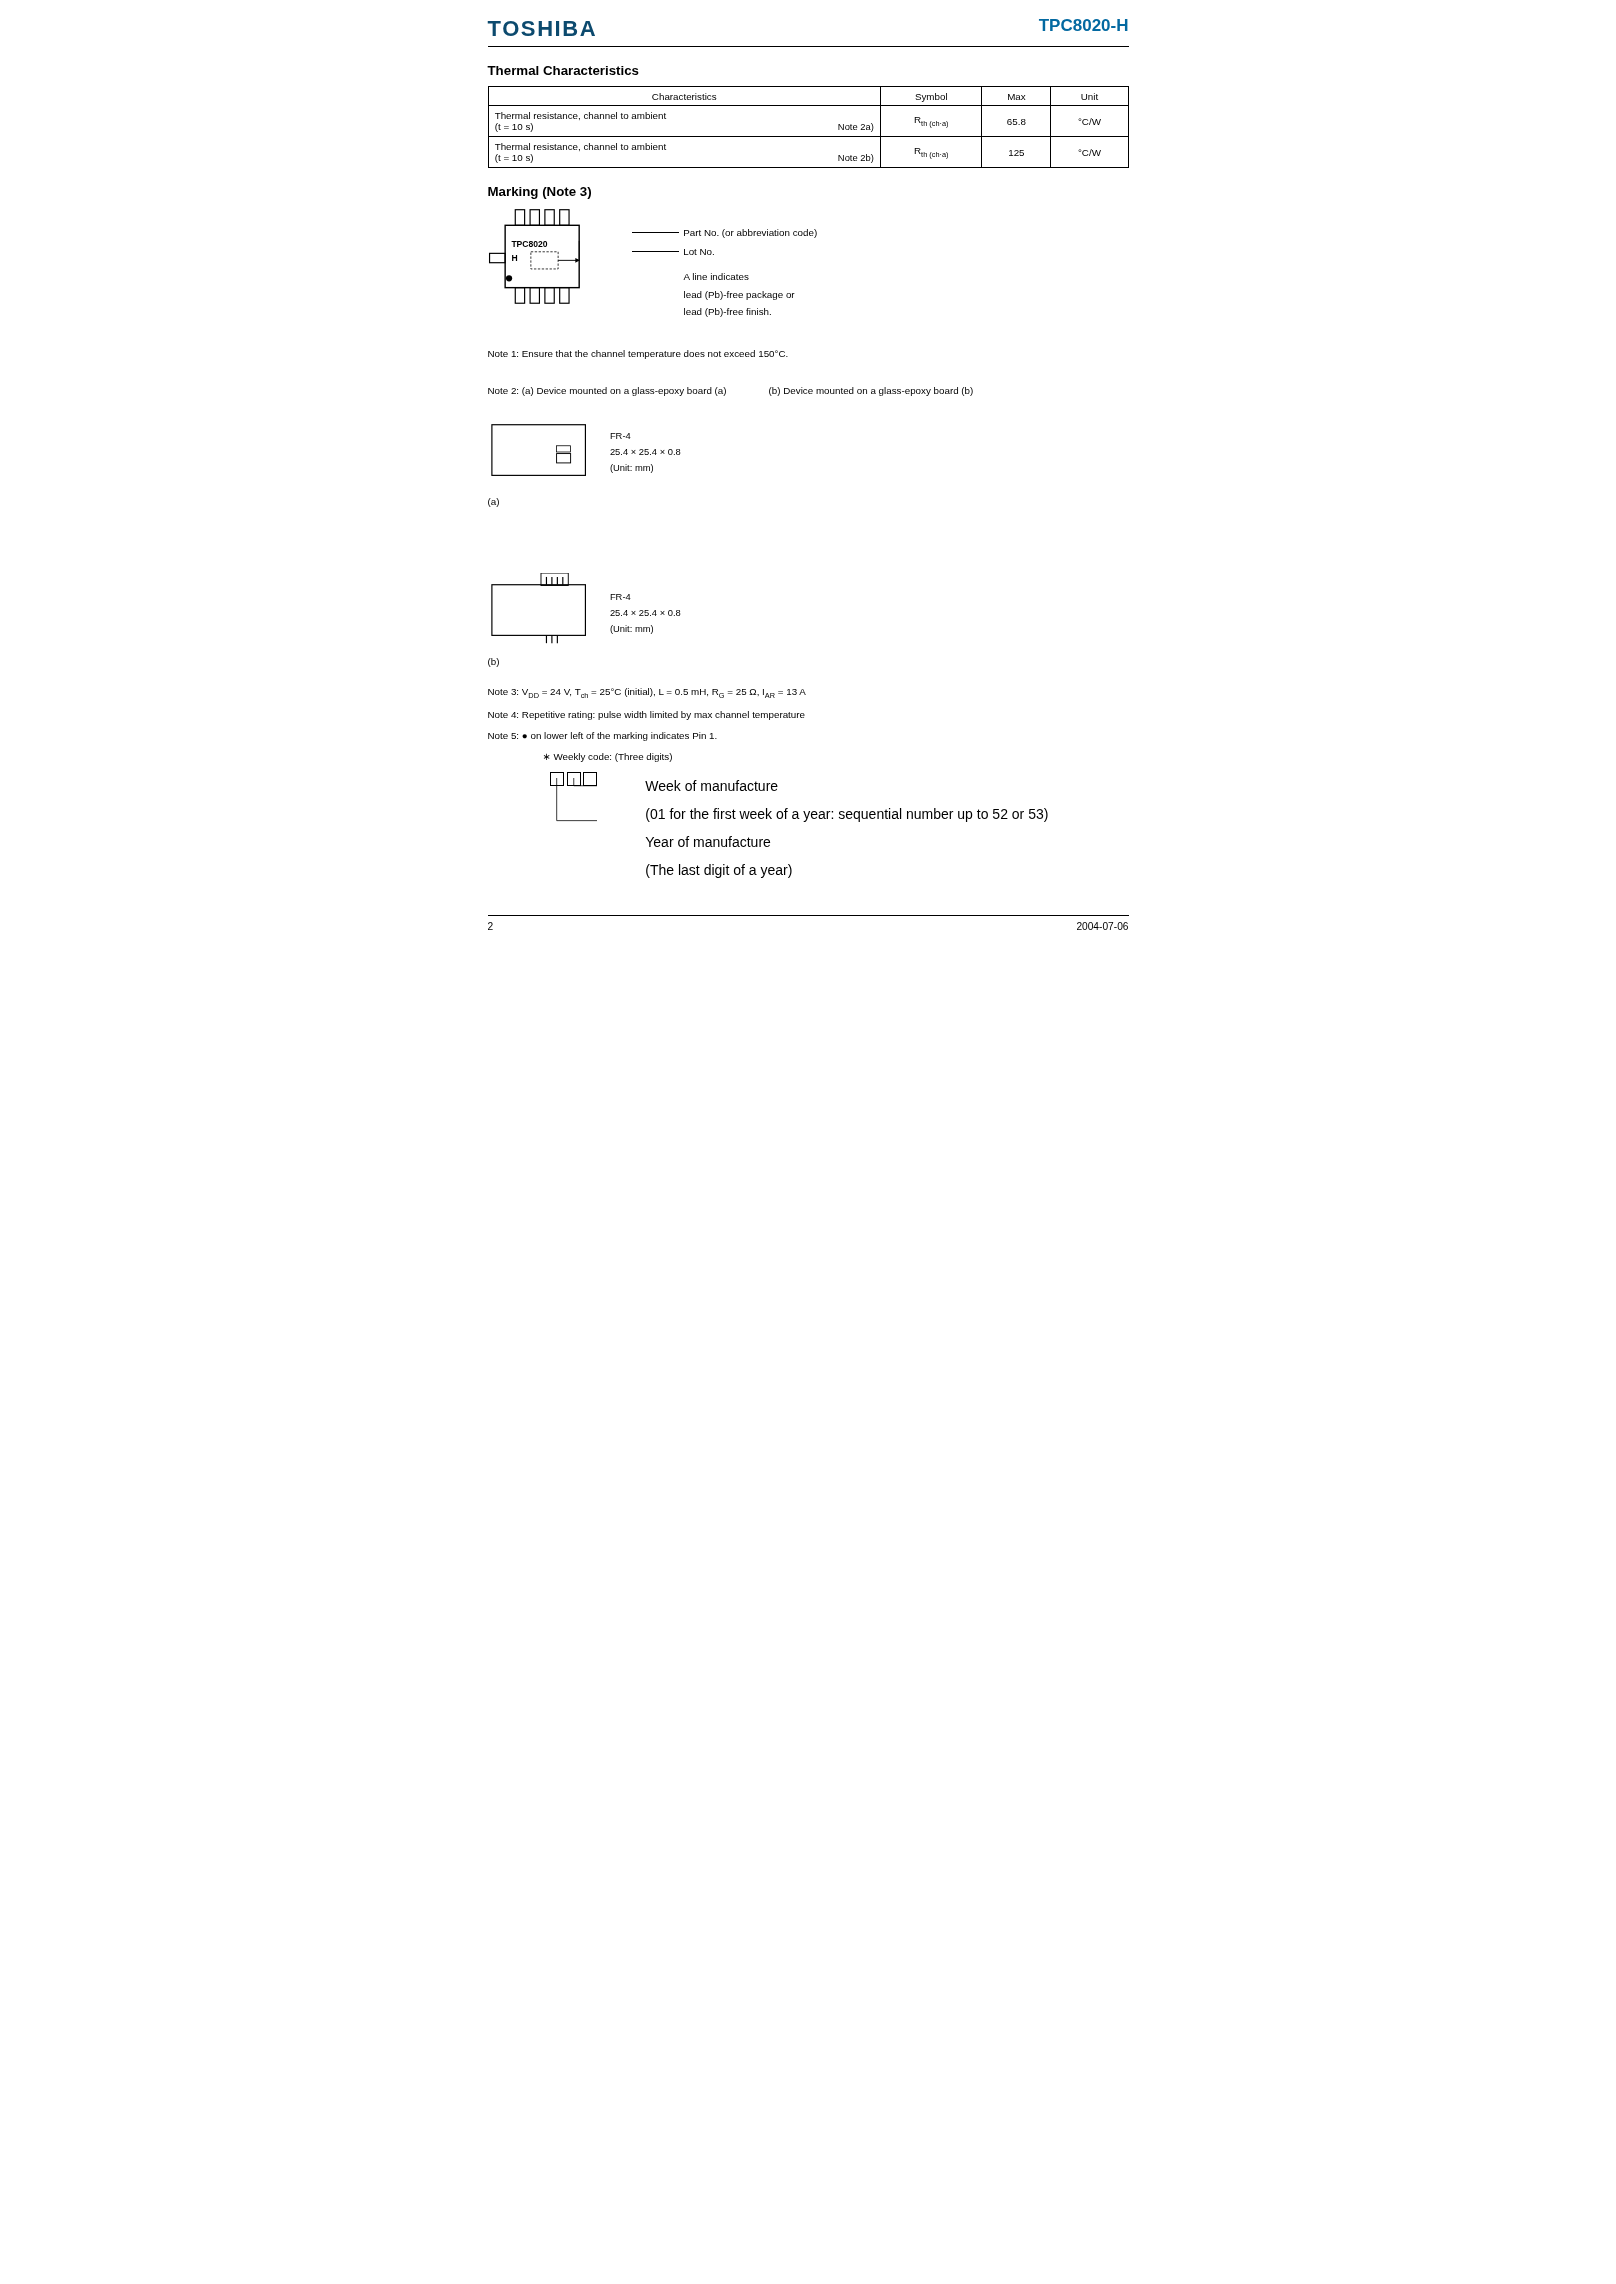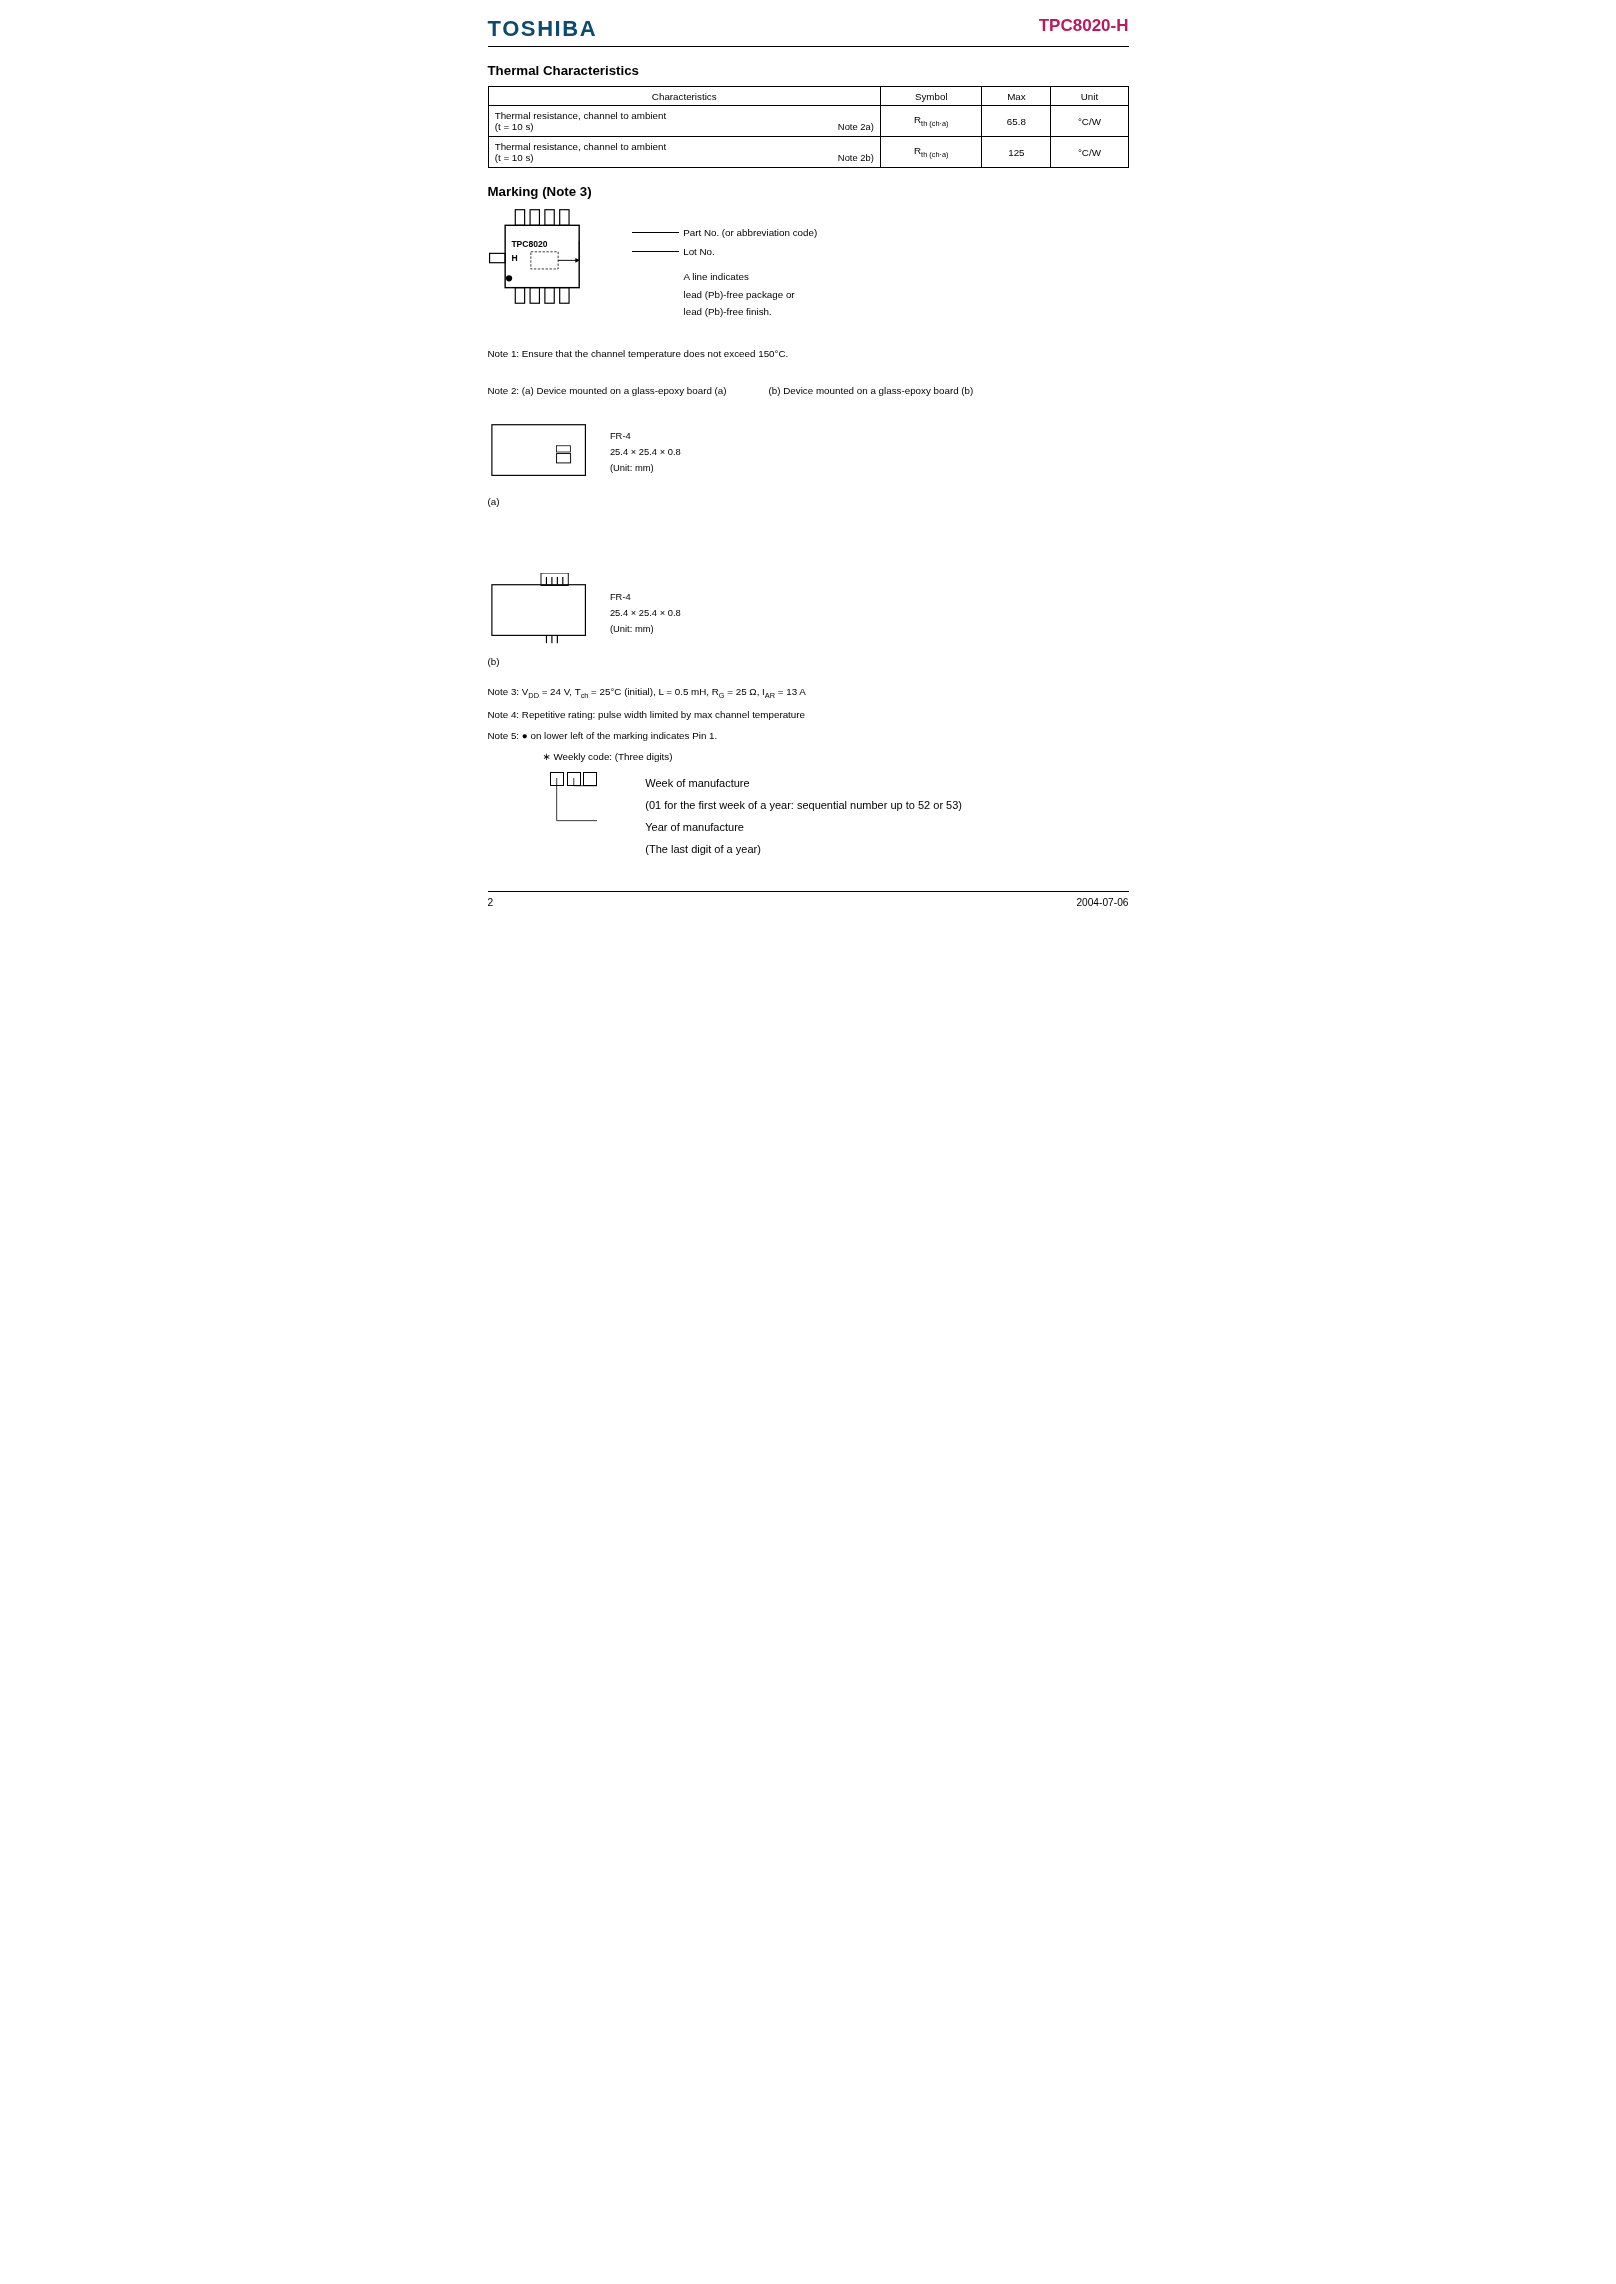--- a/index.html
+++ b/index.html
@@ -25,21 +25,21 @@
     .logo {
       font-size: 22px;
       font-weight: 900;
       font-family: 'Arial Black', Arial, sans-serif;
       letter-spacing: 1.6px;
       color: #0c4a6e;
     }
     .part-number {
       font-size: 17px;
       font-weight: bold;
-      color: #be185d;
+      color: #0369a1;
     }
 
     
     .section-title {
       font-size: 13.3px;
       font-weight: bold;
       margin-bottom: 7.8px;
       margin-top: 14px;
     }
 
@@ -314,21 +314,21 @@
 
         <svg width="156" height="62" style="position:absolute; top:6.2px; left:0;" viewBox="0 0 200 80">
 
           <line x1="30" y1="0" x2="30" y2="10" stroke="#000" stroke-width="1"></line>
           <line x1="30" y1="10" x2="60" y2="10" stroke="#000" stroke-width="1"></line>
 
           <line x1="8" y1="0" x2="8" y2="55" stroke="#000" stroke-width="1"></line>
           <line x1="8" y1="55" x2="60" y2="55" stroke="#000" stroke-width="1"></line>
         </svg>
       </div>
-      <div style="font-size:11px; line-height:2.0; margin-left:39px;">
+      <div style="font-size:14px; line-height:2.0; margin-left:39px;">
         <div>Week of manufacture</div>
         <div>(01 for the first week of a year: sequential number up to 52 or 53)</div>
         <div>Year of manufacture</div>
         <div>(The last digit of a year)</div>
       </div>
     </div>
   </div>
 </div>
 
 <div class="footer">

